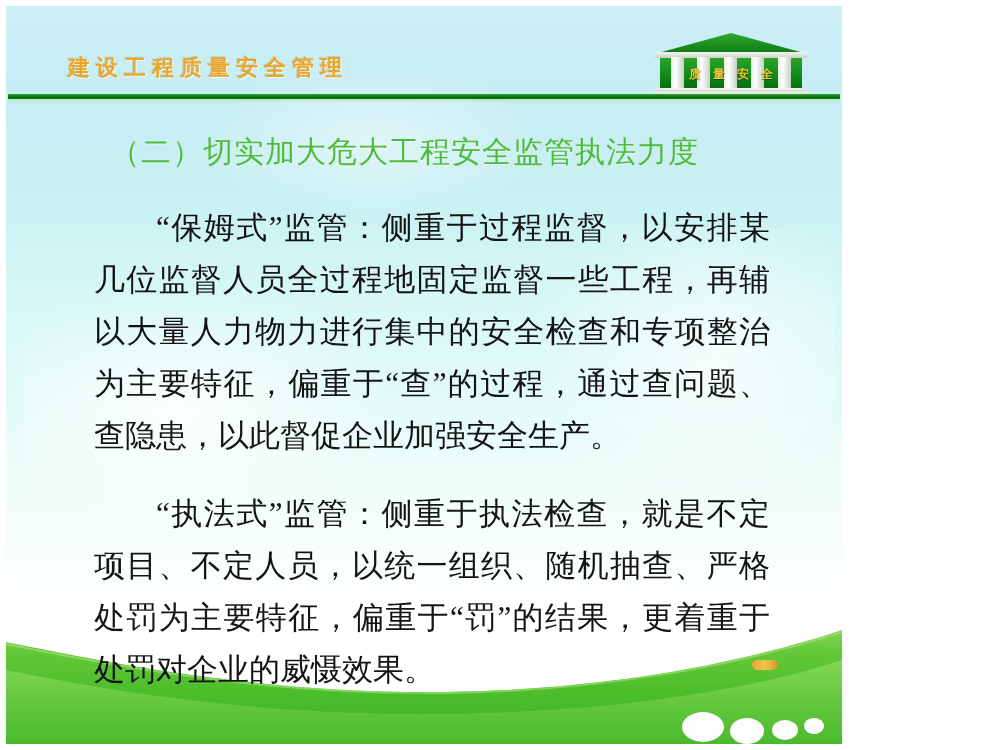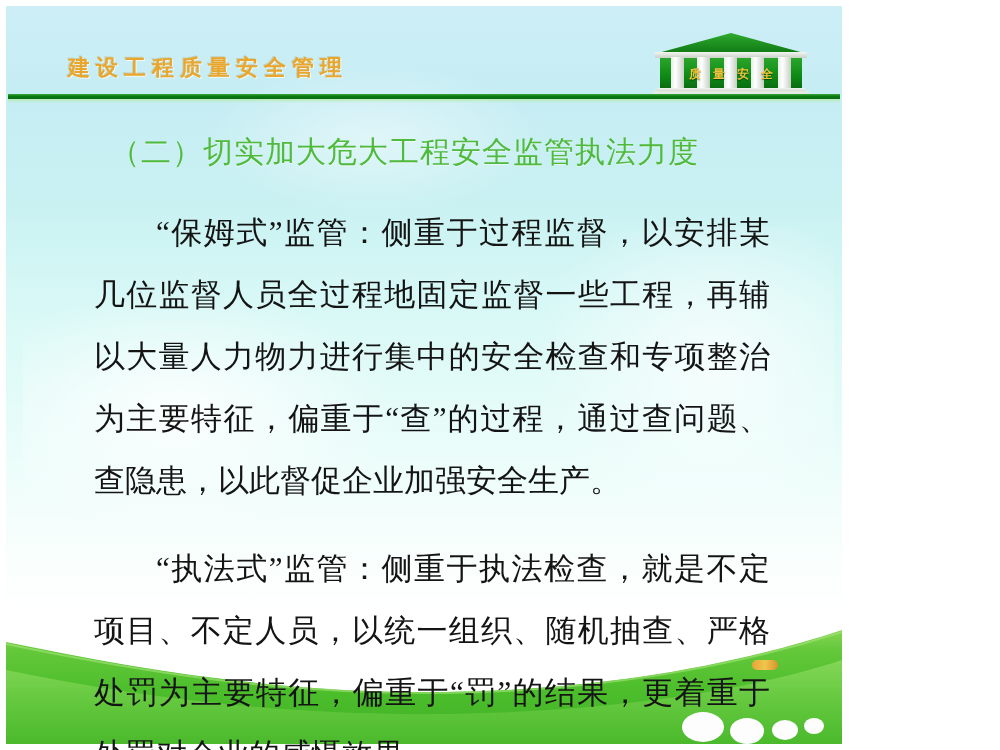--- a/index.html
+++ b/index.html
@@ -186,21 +186,21 @@
   }
   .body-block {
     position: absolute;
     left: 88px;
     right: 72px;
     top: 98px;
   }
   .para {
     font-family: "Liberation Serif", "DejaVu Serif", serif;
     font-size: 31px;
-    line-height: 62px;
+    line-height: 52px;
     color: #141414;
     text-align: justify;
     text-justify: inter-ideograph;
     text-indent: 62px;
     margin: 0 0 26px 0;
     letter-spacing: 0px;
   }
   .para:last-child { margin-bottom: 6px; }
 </style>
 </head>

